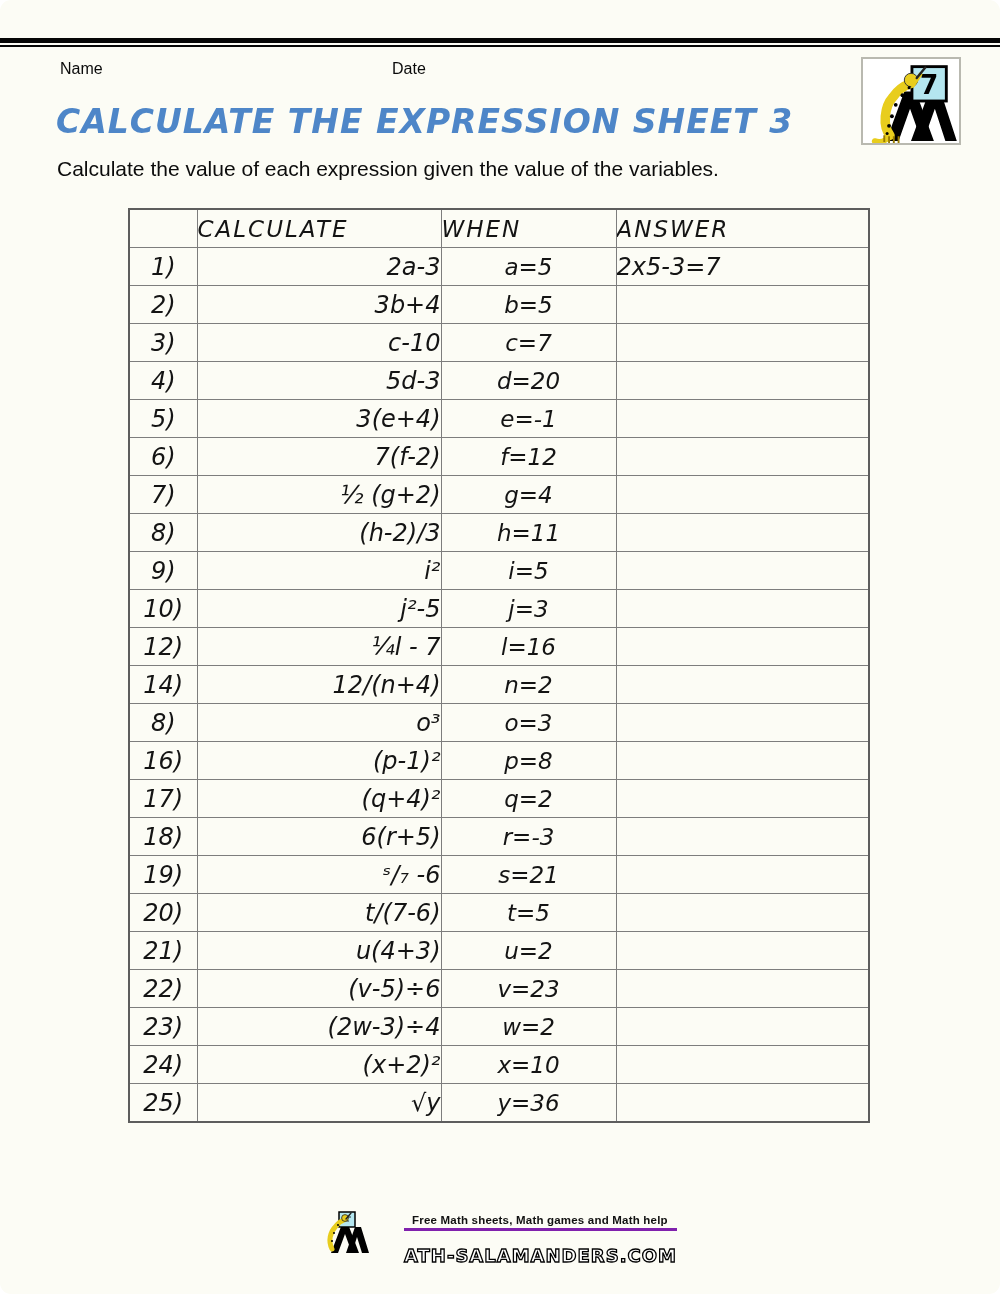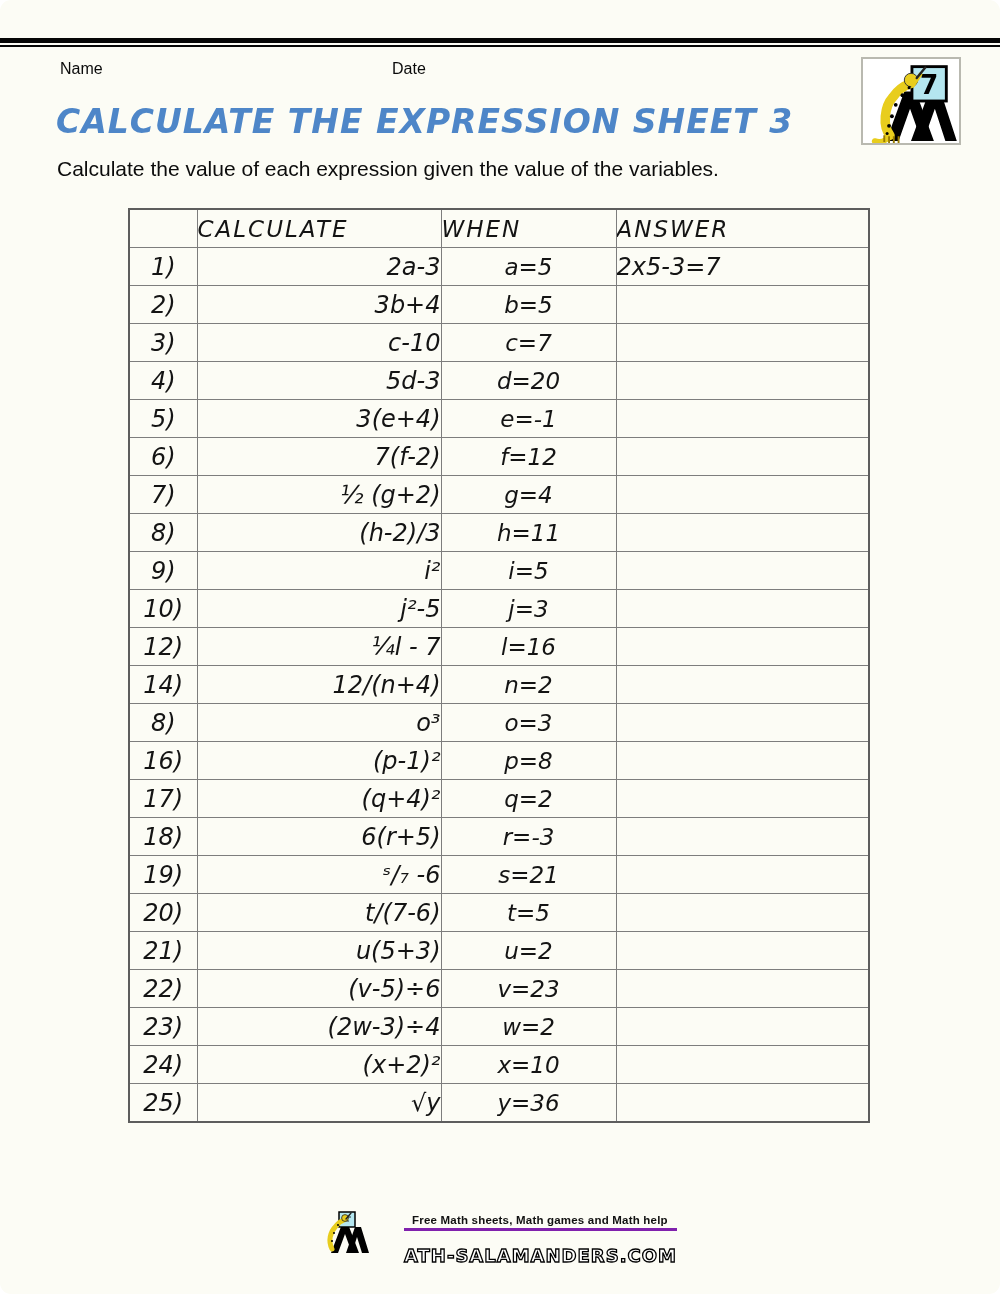--- a/index.html
+++ b/index.html
@@ -222,21 +222,21 @@
           <td class="c3"></td>
         </tr>
         <tr>
           <td class="c0">20)</td>
           <td class="c1">t/(7-6)</td>
           <td class="c2">t=5</td>
           <td class="c3"></td>
         </tr>
         <tr>
           <td class="c0">21)</td>
-          <td class="c1">u(5+3)</td>
+          <td class="c1">u(4+3)</td>
           <td class="c2">u=2</td>
           <td class="c3"></td>
         </tr>
         <tr>
           <td class="c0">22)</td>
           <td class="c1">(v-5)÷6</td>
           <td class="c2">v=23</td>
           <td class="c3"></td>
         </tr>
         <tr>

